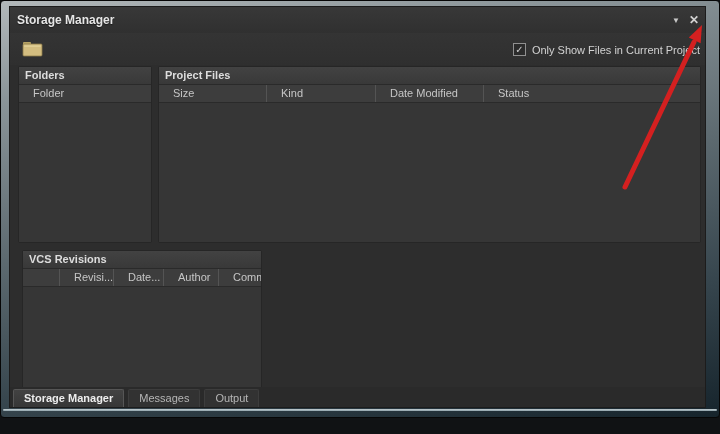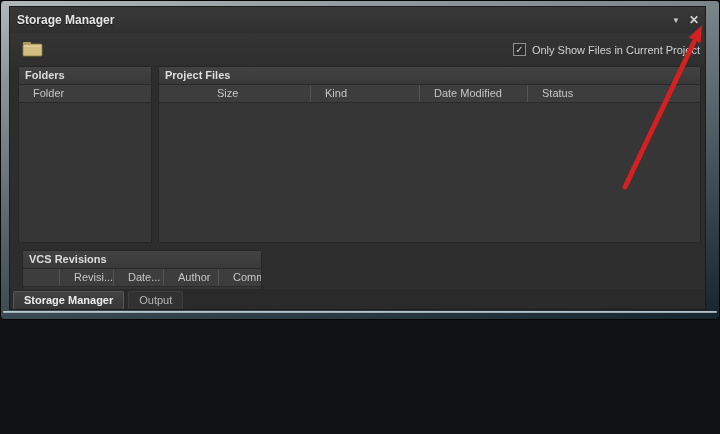--- a/index.html
+++ b/index.html
@@ -1,16 +1,16 @@
 <!DOCTYPE html>
 <html><head>
 <meta charset="utf-8">
 <style>
   html,body{margin:0;padding:0;background:#101214;}
-  .stage{position:relative;width:720px;height:320px;overflow:hidden;
+  .stage{position:relative;width:720px;height:418px;overflow:hidden;
          font-family:"Liberation Sans",sans-serif;-webkit-font-smoothing:antialiased;}
 
   
   .frame{position:absolute;inset:0;border:1px solid #060606;border-radius:4px;
          background:linear-gradient(170deg,#b2b8ba 0%,#8b9599 18%,#5d6a70 48%,#36454d 75%,#16242c 100%);}
   .frame-sill{position:absolute;left:3px;right:3px;bottom:7px;height:2px;
               background:linear-gradient(#dfe8eb,#9fb4bc);opacity:.85;border-radius:1px;}
   .window-content{position:absolute;left:9px;top:6px;right:14px;bottom:10px;
                   background:#2d2d2d;border:1px solid #1c1c1c;overflow:hidden;}
 
@@ -47,21 +47,21 @@
   .list-body{flex:1 1 auto;background:#363636;}
 
   .panel-folders{left:8px;top:59px;width:134px;height:177px;justify-content:space-between;}
   .panel-project{left:148px;top:59px;right:4px;height:177px;}
   .panel-vcs{left:12px;top:243px;width:240px;height:149px;}
   .panel-history{left:258px;top:243px;right:4px;height:149px;}
 
   .collapse-btn{position:absolute;right:1px;top:1px;width:11px;height:14px;}
 
   
-  .c-file{width:113px;} .c-size{width:107px;margin-left:44px;} .c-kind{width:109px;} .c-date{width:108px;}
+  .c-file{width:113px;} .c-size{width:107px;} .c-kind{width:109px;} .c-date{width:108px;}
   .c-vicon{width:36px;} .c-rev{width:54px;} .c-vdate{width:50px;} .c-auth{width:55px;}
   .c-hicon{width:17px;} .c-label{width:212px;}
 
   
   .tabbar{position:absolute;left:0;right:0;bottom:0;height:20px;background:#2a2a2a;
           display:flex;align-items:flex-end;padding-left:3px;box-sizing:border-box;}
   .tab{height:18px;line-height:17px;padding:0 10px;font-size:11px;color:#b6b6b6;margin-right:4px;
        background:#323232;border:1px solid #3d3d3d;border-bottom:none;border-radius:2px 2px 0 0;
        box-sizing:border-box;white-space:nowrap;}
   .tab.active{background:linear-gradient(#424242,#373737);border-color:#565656;color:#ededed;font-weight:bold;}
@@ -127,20 +127,21 @@
         <div class="col c-vdate">Date...</div>
         <div class="col c-auth">Author</div>
         <div class="col grow">Comm...</div>
       </div>
       <div class="list-body"></div>
     </div>
 
 
     <div class="tabbar">
       <div class="tab active">Storage Manager</div>
+      <div class="tab">Messages</div>
       <div class="tab">Output</div>
     </div>
 
   </div>
 
   <svg class="arrow-overlay" width="720" height="434" viewBox="0 0 720 434">
     <path fill="none" stroke-width="5" stroke-linecap="round" d="M625 187 L694 42" style="stroke: rgb(212, 32, 32);"></path>
     <polygon points="702,25 700.6,43.2 688.8,37.6" style="fill: rgb(212, 32, 32);"></polygon>
   </svg>
 </div>

